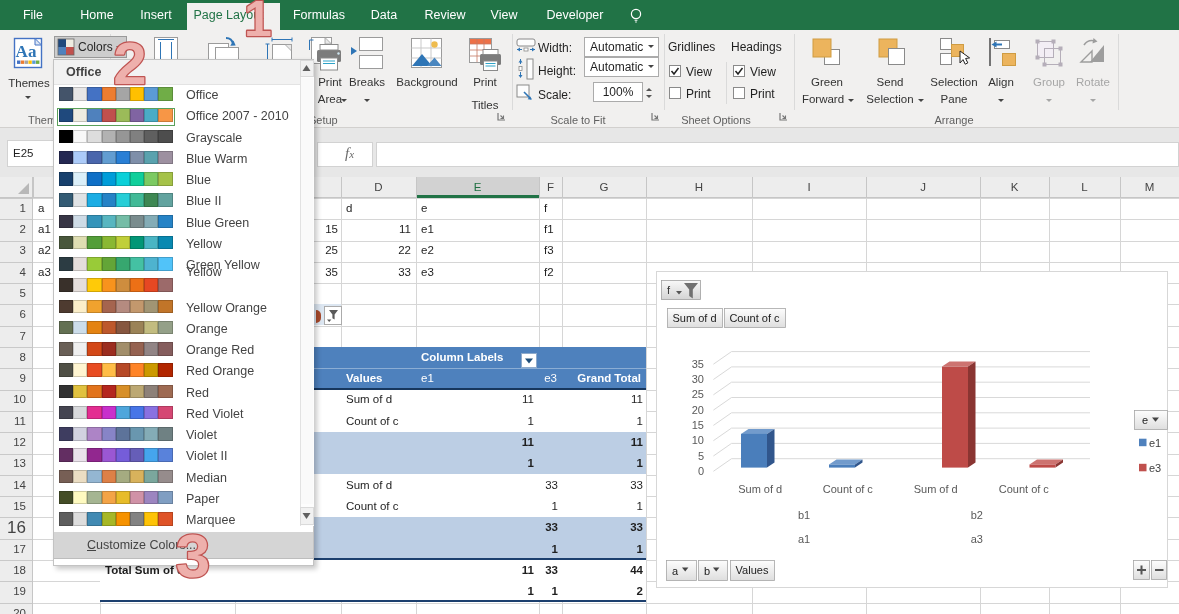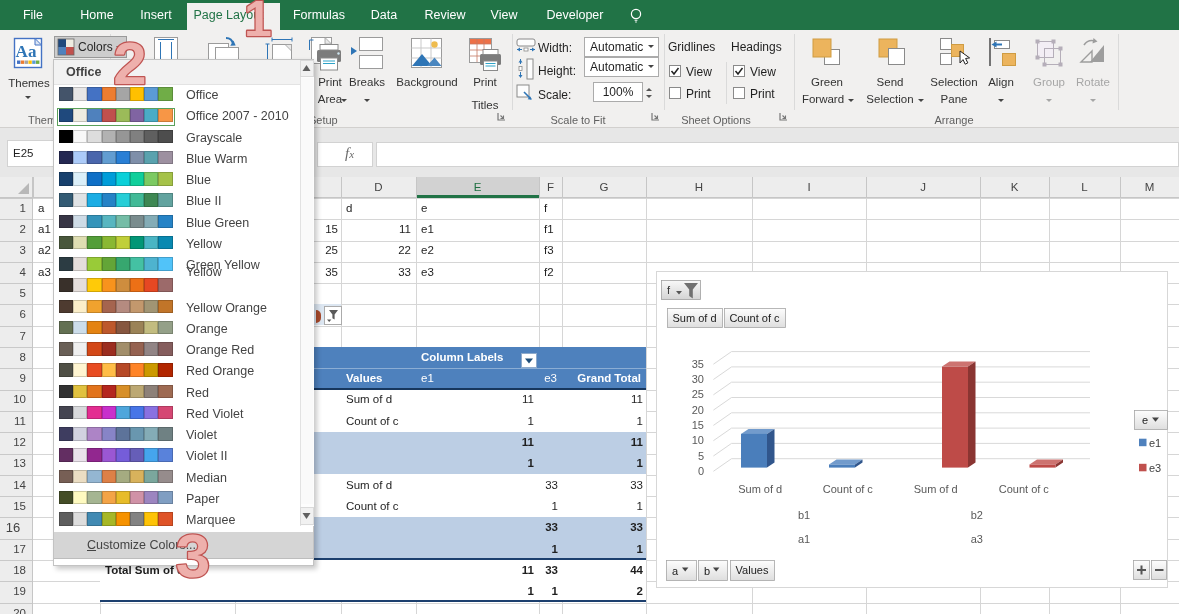--- a/index.html
+++ b/index.html
@@ -280,21 +280,21 @@
 <div class="abs" style="left:0;top:304.2px;width:26px;height:21px;line-height:21px;font-size:11.5px;color:#444;text-align:right">6</div>
 <div class="abs" style="left:0;top:325.6px;width:26px;height:21px;line-height:21px;font-size:11.5px;color:#444;text-align:right">7</div>
 <div class="abs" style="left:0;top:346.9px;width:26px;height:21px;line-height:21px;font-size:11.5px;color:#444;text-align:right">8</div>
 <div class="abs" style="left:0;top:368.1px;width:26px;height:21px;line-height:21px;font-size:11.5px;color:#444;text-align:right">9</div>
 <div class="abs" style="left:0;top:389.4px;width:26px;height:21px;line-height:21px;font-size:11.5px;color:#444;text-align:right">10</div>
 <div class="abs" style="left:0;top:410.8px;width:26px;height:21px;line-height:21px;font-size:11.5px;color:#444;text-align:right">11</div>
 <div class="abs" style="left:0;top:432.1px;width:26px;height:21px;line-height:21px;font-size:11.5px;color:#444;text-align:right">12</div>
 <div class="abs" style="left:0;top:453.4px;width:26px;height:21px;line-height:21px;font-size:11.5px;color:#444;text-align:right">13</div>
 <div class="abs" style="left:0;top:474.6px;width:26px;height:21px;line-height:21px;font-size:11.5px;color:#444;text-align:right">14</div>
 <div class="abs" style="left:0;top:496.0px;width:26px;height:21px;line-height:21px;font-size:11.5px;color:#444;text-align:right">15</div>
-<div class="abs" style="left:0;top:517.2px;width:26px;height:21px;line-height:21px;font-size:13px;color:#444;text-align:center">16</div>
+<div class="abs" style="left:0;top:517.2px;width:26px;height:21px;line-height:21px;font-size:17px;color:#444;text-align:right">16</div>
 <div class="abs" style="left:0;top:538.5px;width:26px;height:21px;line-height:21px;font-size:11.5px;color:#444;text-align:right">17</div>
 <div class="abs" style="left:0;top:559.9px;width:26px;height:21px;line-height:21px;font-size:11.5px;color:#444;text-align:right">18</div>
 <div class="abs" style="left:0;top:581.1px;width:26px;height:21px;line-height:21px;font-size:11.5px;color:#444;text-align:right">19</div>
 <div class="abs" style="left:0;top:602.5px;width:26px;height:21px;line-height:21px;font-size:11.5px;color:#444;text-align:right">20</div>
 <div class="abs" style="left:0;top:176.5px;width:33px;height:21.1px;background:#ededed;border-right:1px solid #c6c6c6;border-bottom:1px solid #c6c6c6"></div>
 <svg class="abs" style="left:17px;top:182px" width="13" height="13" viewBox="0 0 13 13">
       <path d="M12 1 v11 h-11 z" fill="#b8b8b8"></path>
     </svg>
 <div class="abs" style="left:33px;top:197.6px;width:1146px;height:416.4px;background:#fff;background-image:repeating-linear-gradient(to bottom,#d6d6d6 0 1px,transparent 1px 21.3px)"></div>
 <div class="abs" style="left:100px;top:197.6px;width:1px;height:416.4px;background:#d6d6d6"></div>

